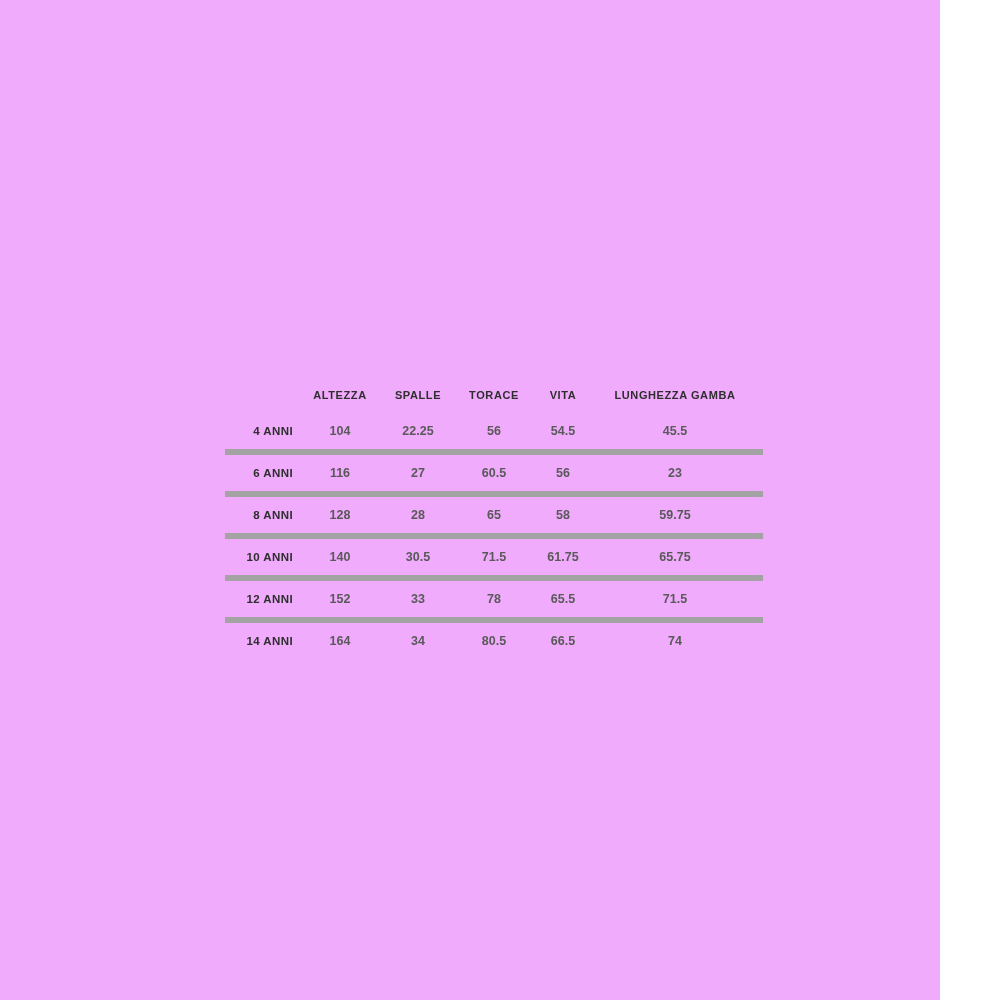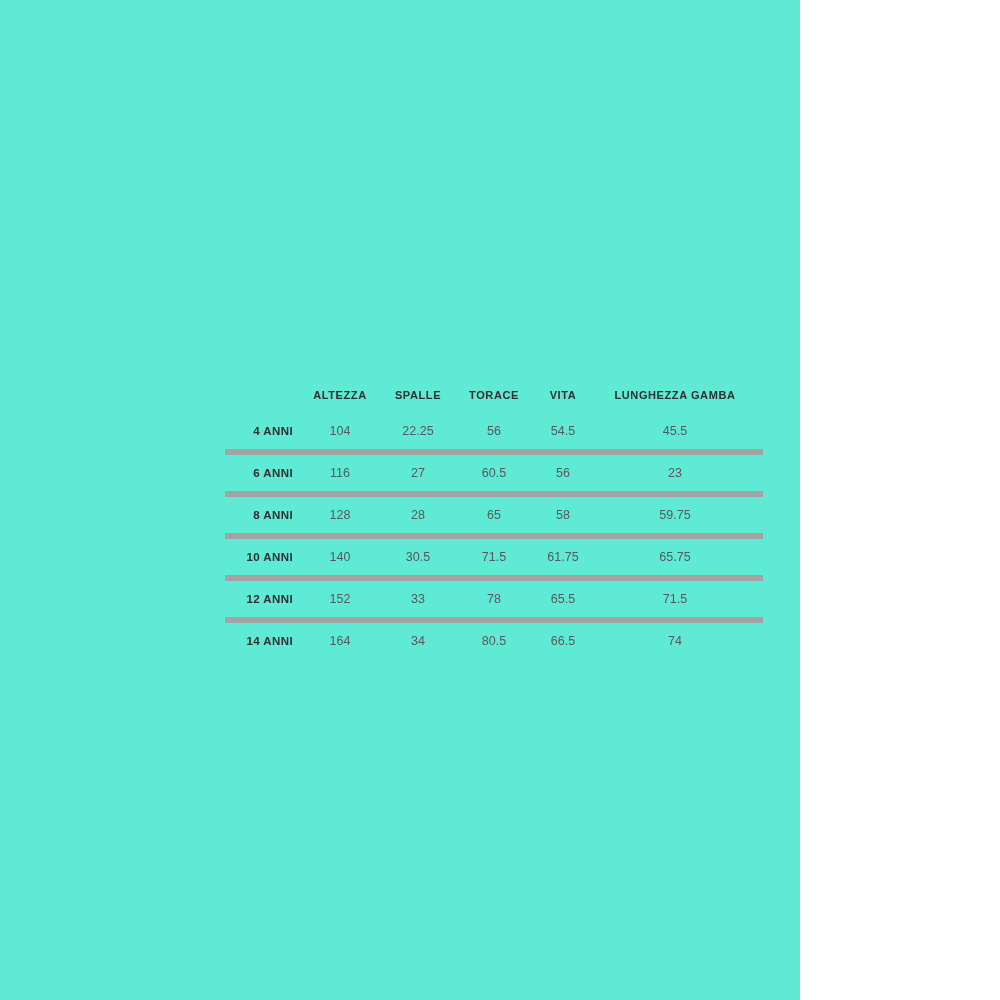--- a/index.html
+++ b/index.html
@@ -3,23 +3,23 @@
 <meta charset="utf-8">
 <style>
   html, body {
     margin: 0;
     padding: 0;
     background: #ffffff;
     font-family: "Liberation Sans", "DejaVu Sans", sans-serif;
   }
   .canvas {
     position: relative;
-    width: 800px;
+    width: 940px;
     height: 1000px;
-    background: #5eead4;
+    background: #f0abfc;
     overflow: hidden;
   }
   .size-table-wrap {
     position: absolute;
     left: 225px;
     top: 377px;
   }
   table.size-table {
     border-collapse: collapse;
     table-layout: fixed;
@@ -53,21 +53,21 @@
   }
   table.size-table td.row-label {
     font-size: 11.5px;
     font-weight: 700;
     letter-spacing: 0.4px;
     color: #2e2e2e;
     text-align: right;
   }
   table.size-table td.val {
     font-size: 12.5px;
-    font-weight: 400;
+    font-weight: 700;
     color: #595959;
   }
 </style>
 </head>
 <body>
 
 <div class="canvas">
   <div class="size-table-wrap">
     <table class="size-table">
       <colgroup>

